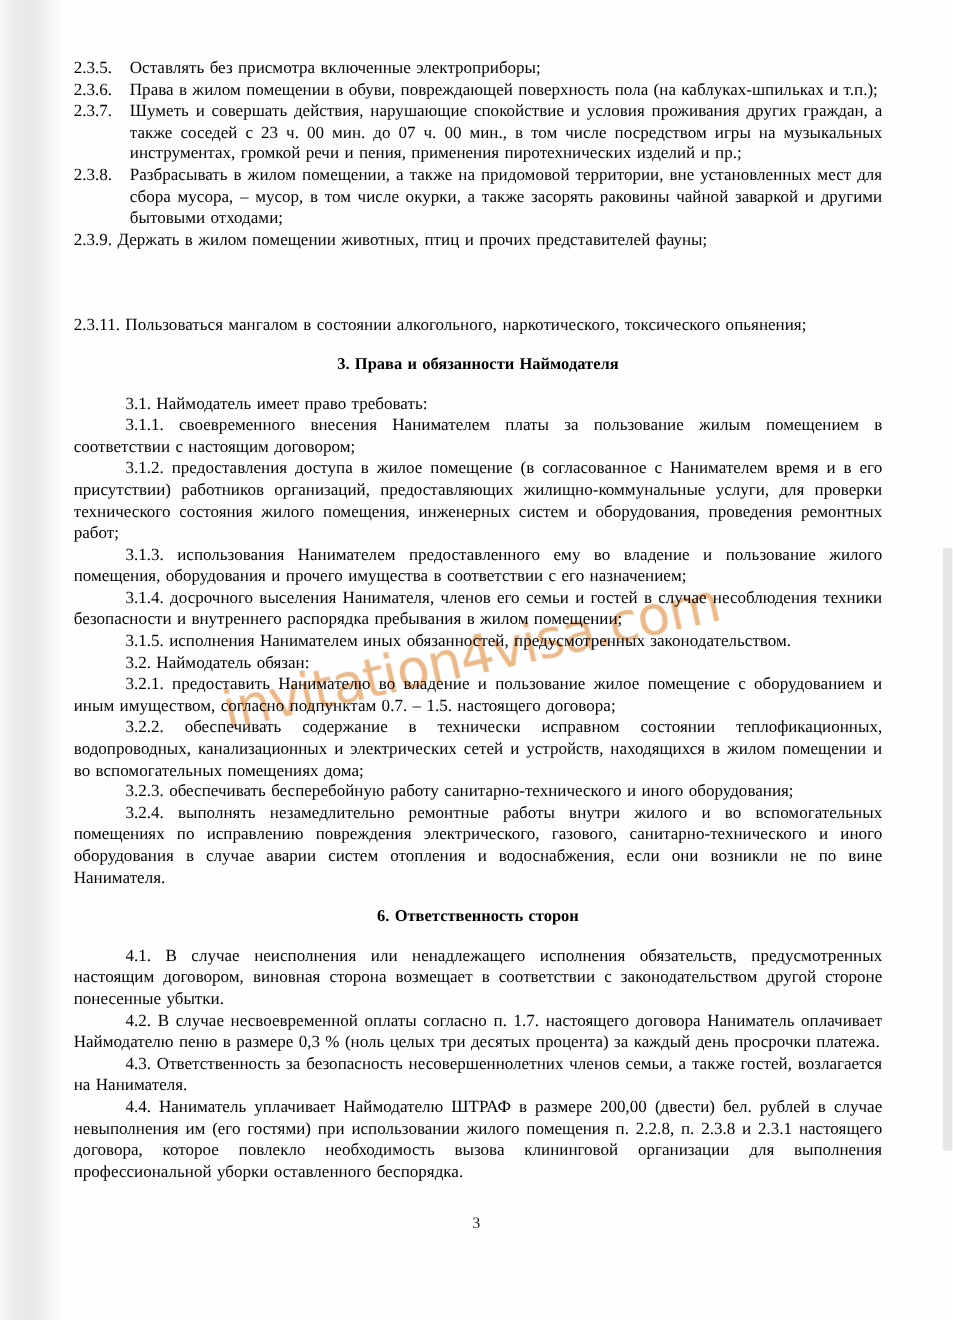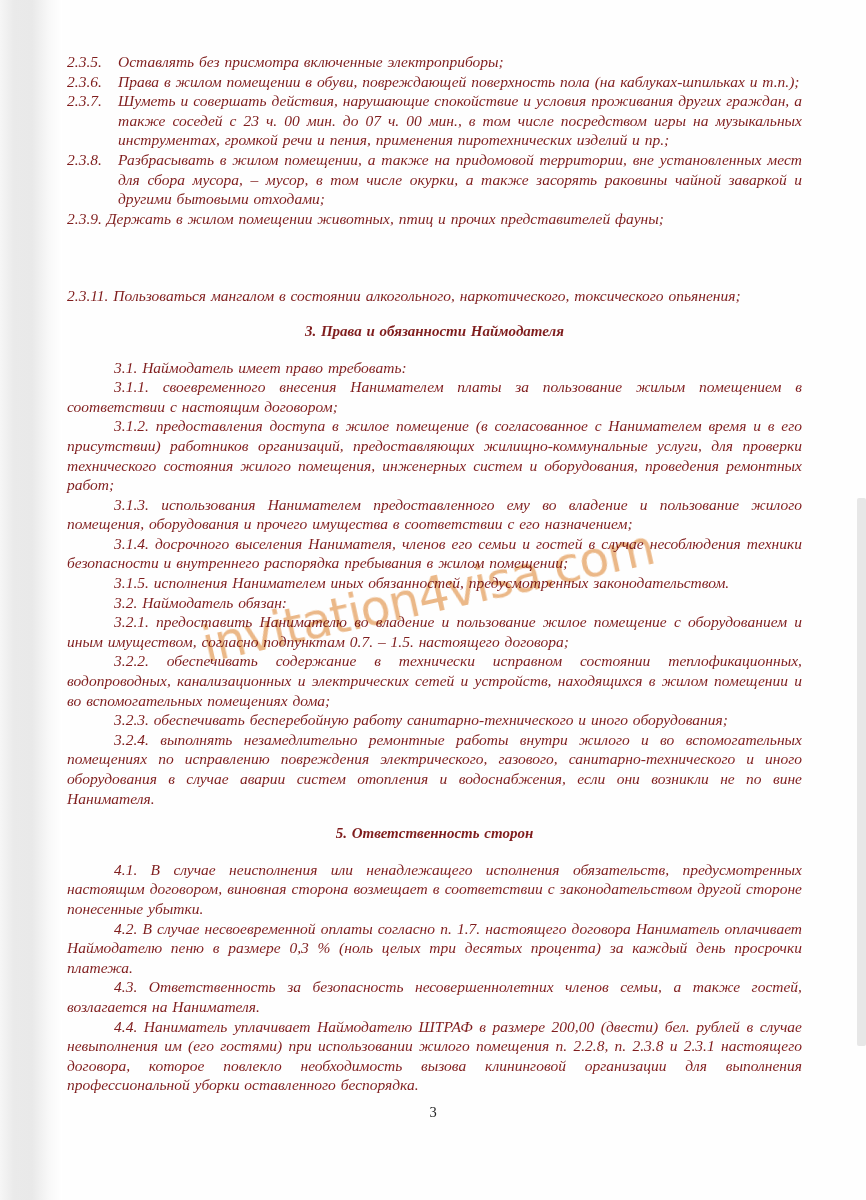--- a/index.html
+++ b/index.html
@@ -61,21 +61,21 @@
     text-align: center; font-size: 14.5px; color: #222222;
   }
 </style>
 </head>
 <body>
 
 <div class="page" style="background: rgb(254, 254, 254);">
   <div class="scan-left"></div>
   <div class="scan-right"></div>
 
-  <div class="content" id="doc-content" style="color: #7f1d1d; font-style: italic;">
+  <div class="content" id="doc-content" style="color: #000000;">
       <div class="clause hang">
     <span class="cnum">2.3.5.</span>
     <span class="ctext">Оставлять без присмотра включенные электроприборы;</span>
   </div>
       <div class="clause hang">
     <span class="cnum">2.3.6.</span>
     <span class="ctext">Права в жилом помещении в обуви, повреждающей поверхность пола (на каблуках-шпильках и т.п.);</span>
   </div>
       <div class="clause hang">
     <span class="cnum">2.3.7.</span>
@@ -132,21 +132,21 @@
     <span class="ptext"> обеспечивать содержание в технически исправном состоянии теплофикационных, водопроводных, канализационных и электрических сетей и устройств, находящихся в жилом помещении и во вспомогательных помещениях дома;</span>
   </p>
       <p class="para">
     <span class="pnum">3.2.3.</span>
     <span class="ptext"> обеспечивать бесперебойную работу санитарно-технического и иного оборудования;</span>
   </p>
       <p class="para">
     <span class="pnum">3.2.4.</span>
     <span class="ptext"> выполнять незамедлительно ремонтные работы внутри жилого и во вспомогательных помещениях по исправлению повреждения электрического, газового, санитарно-технического и иного оборудования в случае аварии систем отопления и водоснабжения, если они возникли не по вине Нанимателя.</span>
   </p>
-      <h3 class="sec">5. Ответственность сторон</h3>
+      <h3 class="sec">6. Ответственность сторон</h3>
       <p class="para">
     <span class="pnum">4.1.</span>
     <span class="ptext"> В случае неисполнения или ненадлежащего исполнения обязательств, предусмотренных настоящим договором, виновная сторона возмещает в соответствии с законодательством другой стороне понесенные убытки.</span>
   </p>
       <p class="para">
     <span class="pnum">4.2.</span>
     <span class="ptext"> В случае несвоевременной оплаты согласно п. 1.7. настоящего договора Наниматель оплачивает Наймодателю пеню в размере 0,3 % (ноль целых три десятых процента) за каждый день просрочки платежа.</span>
   </p>
       <p class="para">
     <span class="pnum">4.3.</span>

